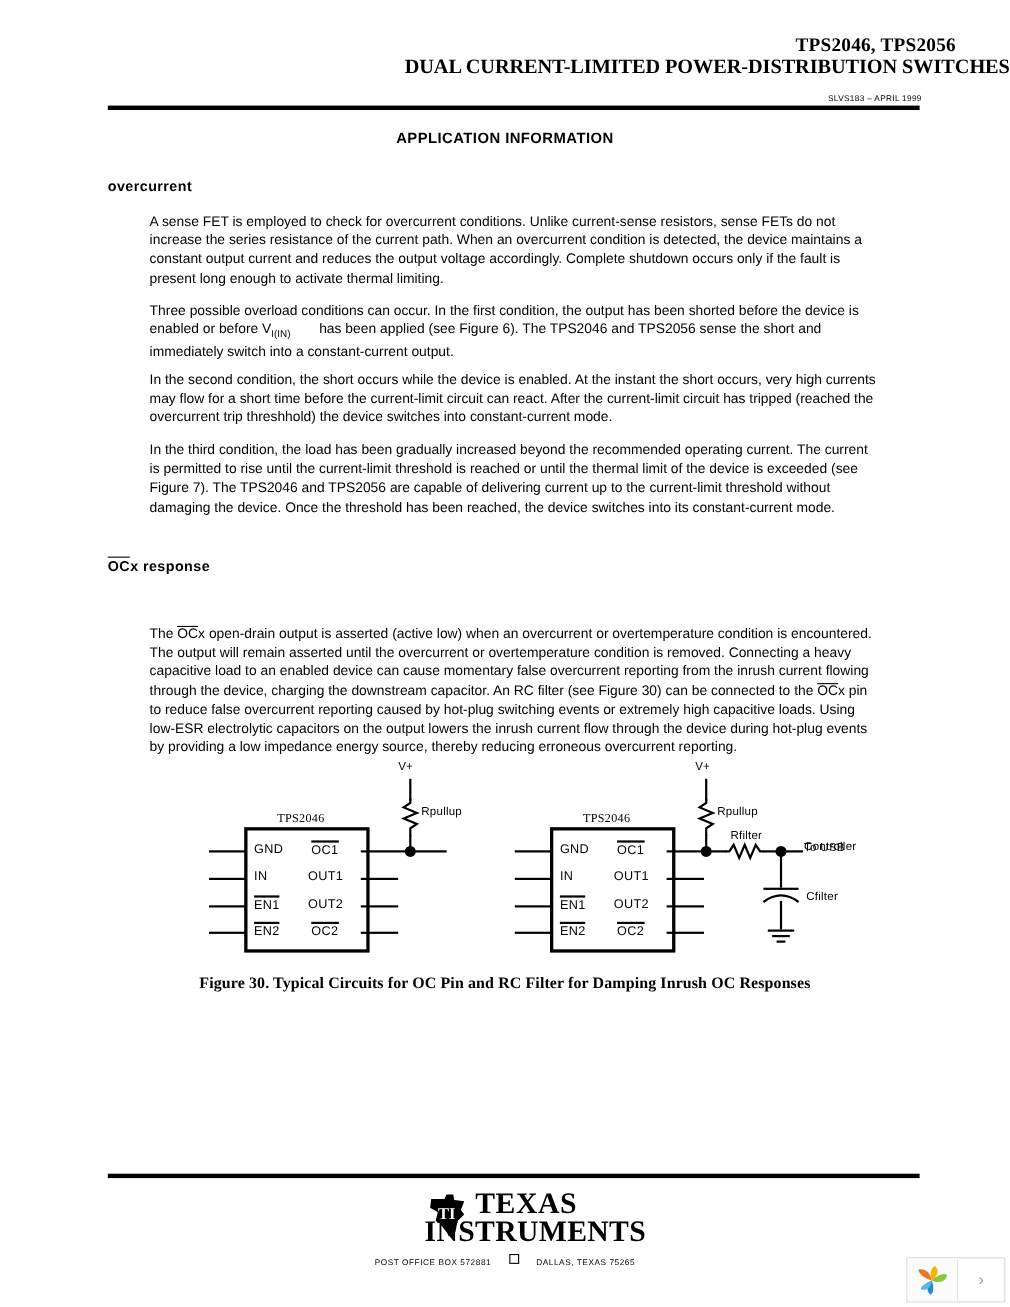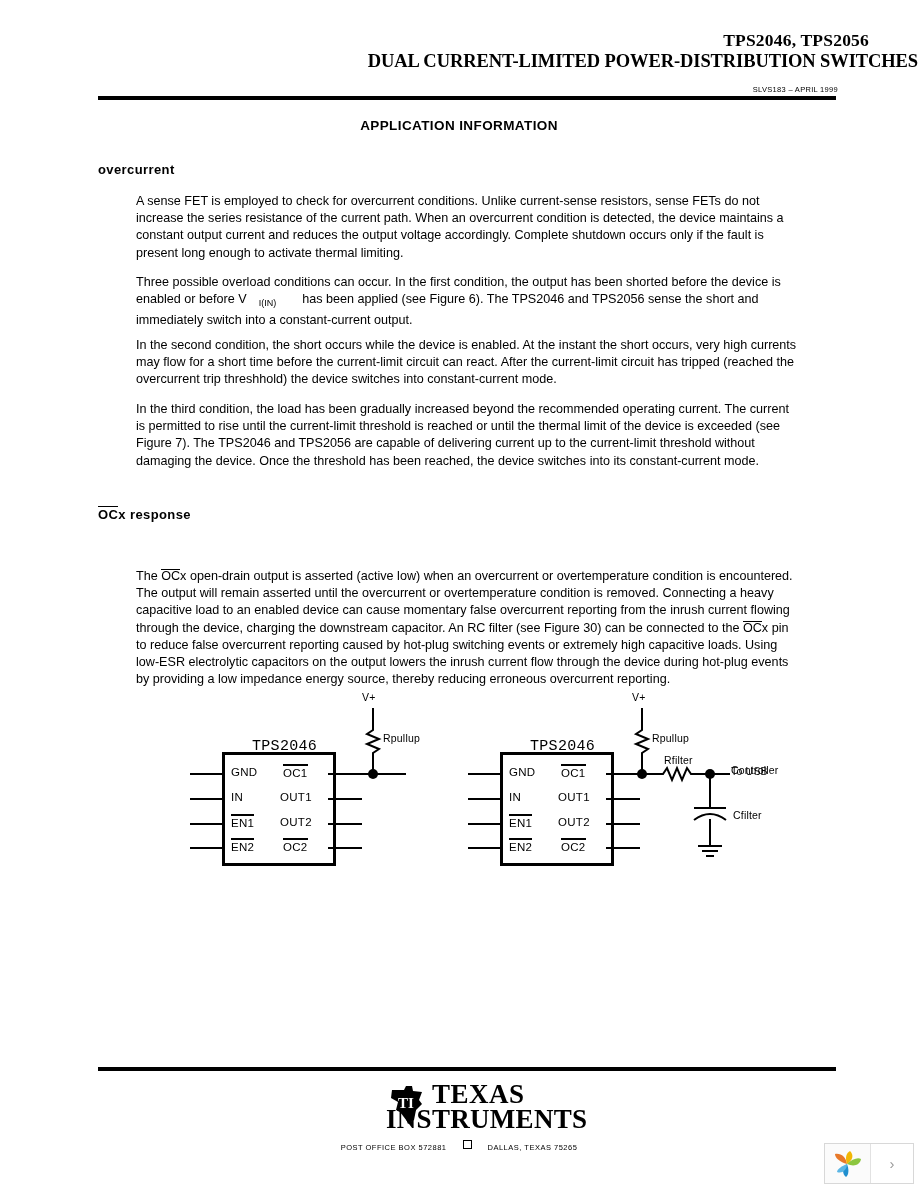--- a/index.html
+++ b/index.html
@@ -113,21 +113,20 @@
   }
   #p1 { top: 193px; }
   #p2 { top: 274px; }
   #p3 { top: 337px; }
   #p4 { top: 401px; }
   #p5 { top: 568px; }
 
   .sub {
     font-size: 9px;
     vertical-align: -3px;
-    margin-left: 12px;
   }
   .vin-gap { display: inline-block; width: 26px; }
   .ovl-in {
     display: inline-block;
     border-top: 1.2px solid #000;
     line-height: 1.0;
     padding-top: 0px;
   }
 
   
@@ -154,22 +153,22 @@
   .wire { position: absolute; background: #000000; }
   .hwire { height: 2px; }
   .vwire { width: 2px; }
   .chipbox {
     position: absolute;
     border: 3px solid #000000;
     background: #ffffff;
   }
   .chiplabel {
     position: absolute;
-    font-family: Liberation Mono, monospace;
-    font-size: 15px;
+    font-family: Liberation Serif, serif;
+    font-size: 11px;
     letter-spacing: 0.3px;
     white-space: nowrap;
   }
   .pin {
     position: absolute;
     font-family: "Liberation Sans", sans-serif;
     font-size: 11.5px;
     letter-spacing: 0.3px;
     white-space: nowrap;
   }
@@ -389,20 +388,21 @@
     </svg>
     <div class="ctext" style="left:733px; top:129px;">Cfilter</div>
     <div class="wire vwire" style="left:709px; top:139px; height:26px;"></div>
 
     <div class="wire hwire" style="left:698px; top:165px; width:24px;"></div>
     <div class="wire hwire" style="left:702px; top:170px; width:16px;"></div>
     <div class="wire hwire" style="left:706px; top:175px; width:8px;"></div>
 
   </div>
 
+  <div class="fig-caption">Figure 30. Typical Circuits for OC Pin and RC Filter for Damping Inrush OC Responses</div>
 
   <div class="rule-bottom"></div>
 
   <div class="footer">
     <div class="ti-logo-wrap">
       <div class="ti-mark">
         <svg width="42" height="42" viewBox="0 0 42 42">
           <path d="M6,6 L18,6 L20,2 L26,2 L27,7 L36,8 L33,16 L36,20 L30,26 L28,36 L22,40 L18,30 L10,26 L12,18 L5,14 Z" fill="#000000"></path>
           <text x="20" y="24" font-family="Liberation Serif, serif" font-size="15" font-weight="bold" fill="#ffffff" text-anchor="middle">TI</text>
         </svg>

